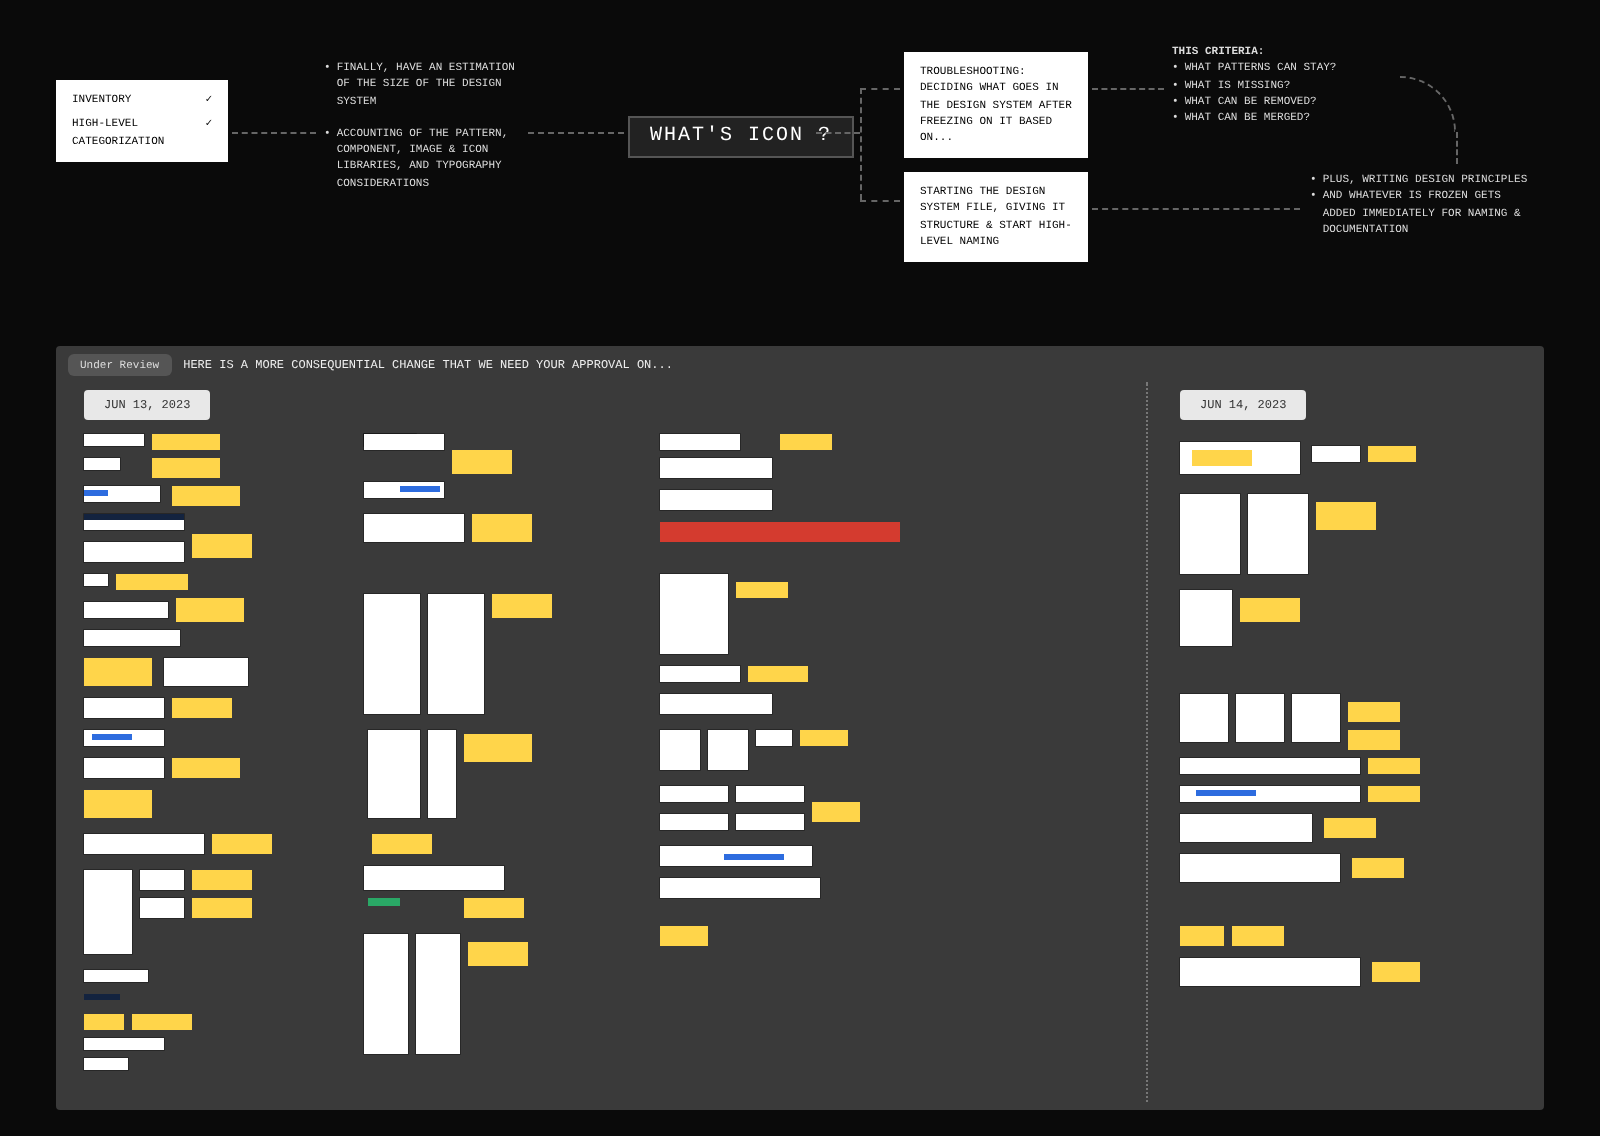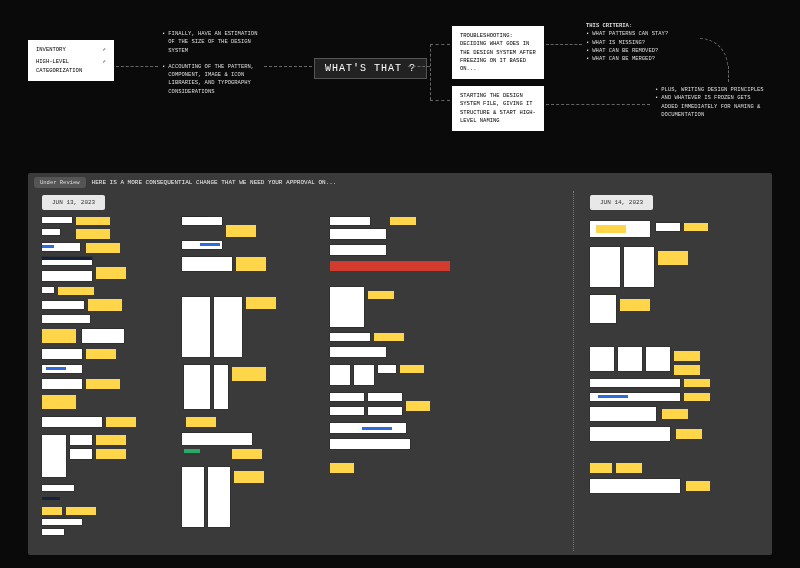--- a/index.html
+++ b/index.html
@@ -115,21 +115,21 @@
         <span>FINALLY, HAVE AN ESTIMATION OF THE SIZE OF THE DESIGN SYSTEM</span>
       </div>
     <div class="bi" style="margin-top:8px;">
         <span>ACCOUNTING OF THE PATTERN, COMPONENT, IMAGE &amp; ICON LIBRARIES, AND TYPOGRAPHY CONSIDERATIONS</span>
       </div>
   </div>
 
   <div class="dash-h" style="left:264px; top:44px; width:48px;"></div>
 
   <div class="pill" style="left:314px; top:36px;">
-    <span>WHAT'S THAT ?</span>
+    <span>WHAT'S ICON ?</span>
   </div>
 
   <div class="dash-h" style="left:408px; top:44px; width:22px;"></div>
   <div class="dash-v" style="left:430px; top:22px; height:56px;"></div>
   <div class="dash-h" style="left:430px; top:22px; width:20px;"></div>
   <div class="dash-h" style="left:430px; top:78px; width:20px;"></div>
 
   <div class="card-white" style="left:452px; top:4px; width:92px;">
     <span>TROUBLESHOOTING: DECIDING WHAT GOES IN THE DESIGN SYSTEM AFTER FREEZING ON IT BASED ON...</span>
   </div>

